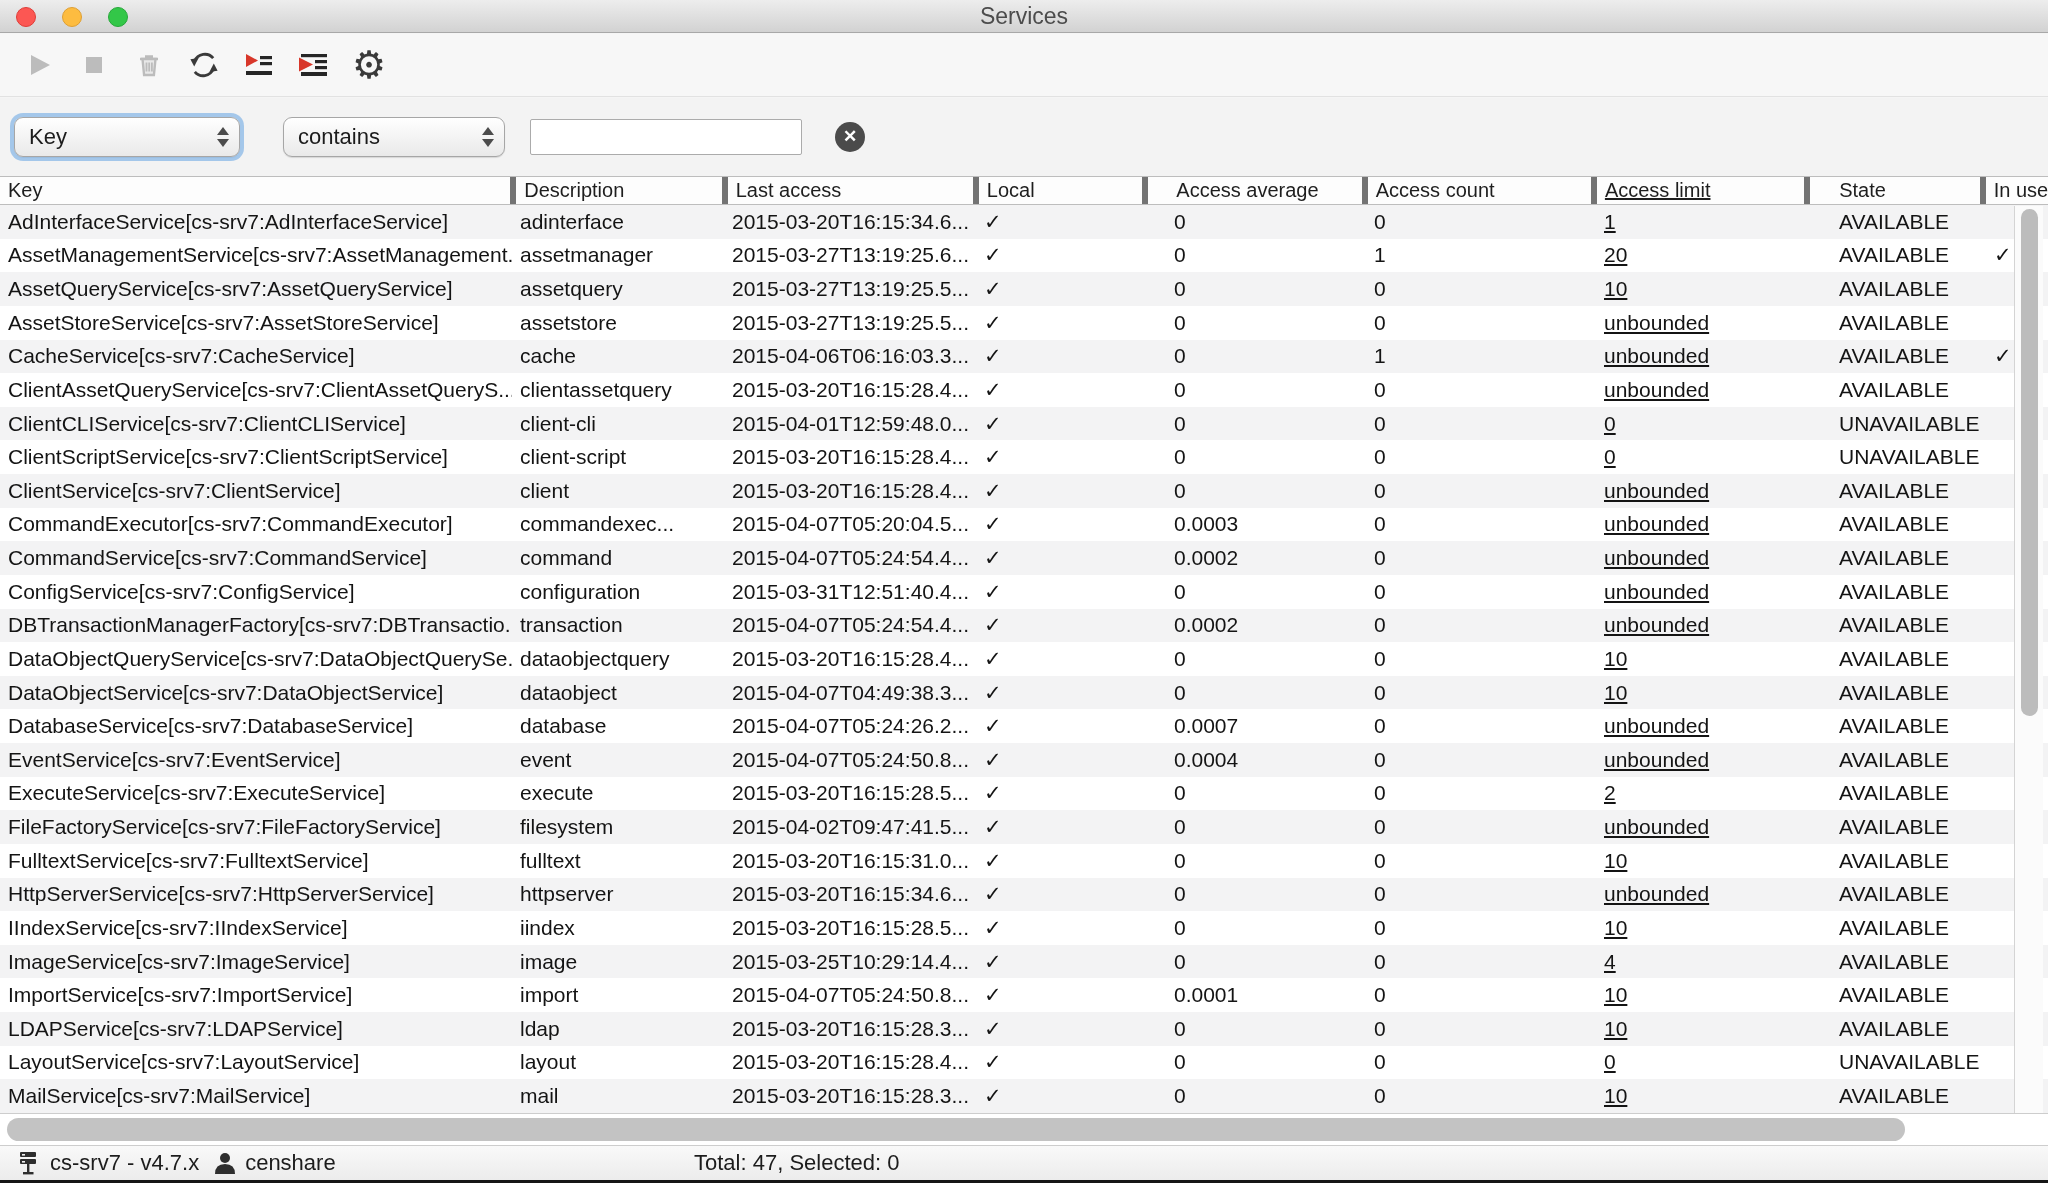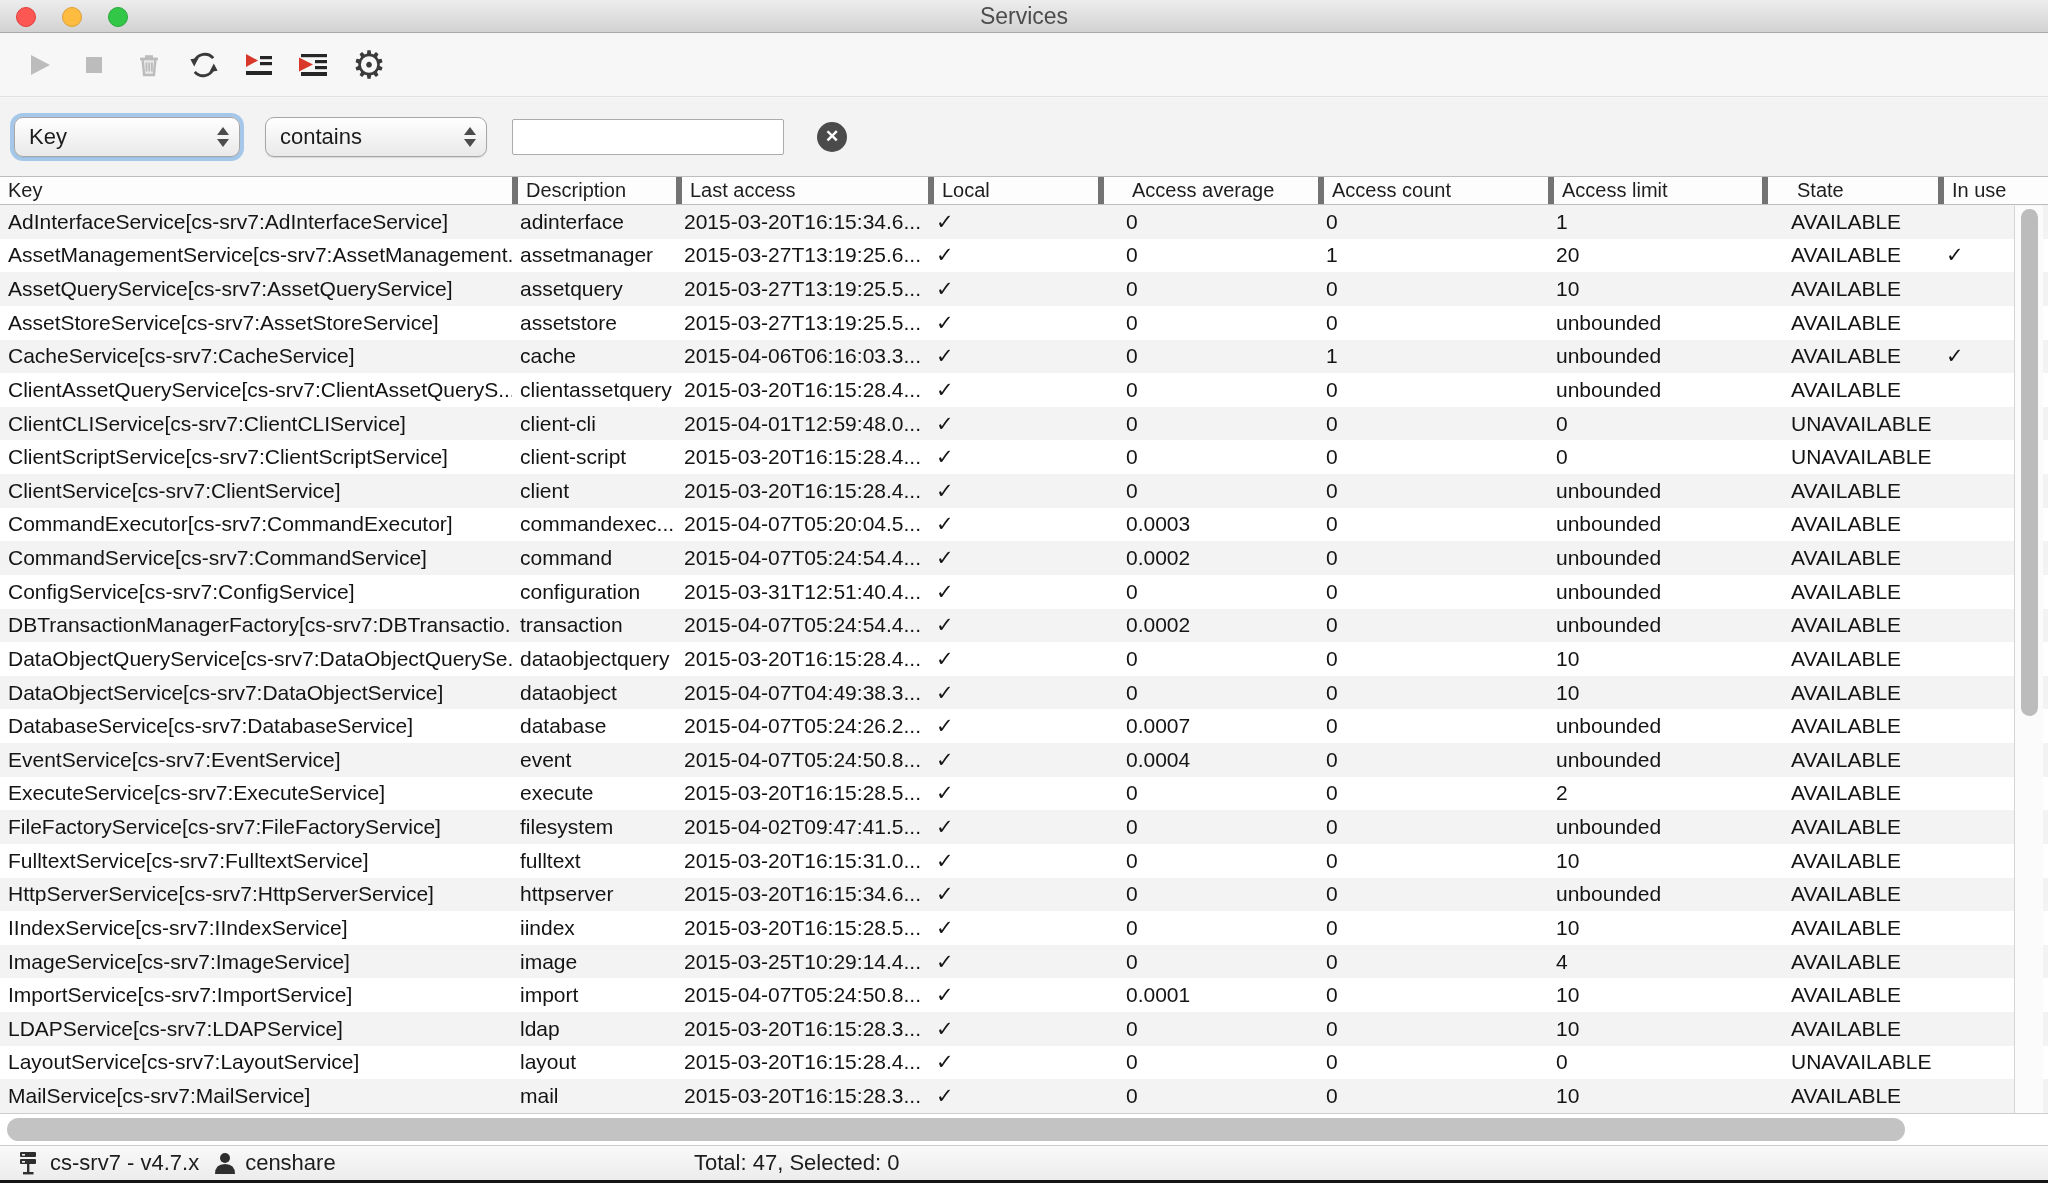--- a/index.html
+++ b/index.html
@@ -49,21 +49,21 @@
     height:40px; border-radius:9px;
     background:linear-gradient(#ffffff,#e9e9e9);
     border:1px solid #a6a6a6;
     box-shadow:0 1px 1px rgba(0,0,0,.12);
     display:flex; align-items:center; justify-content:space-between;
     padding:0 10px 0 14px;
     font-size:22px; color:#1c1c1c;
   }
   .popup.focused { box-shadow:0 0 0 4px rgba(112,170,229,.60), 0 1px 1px rgba(0,0,0,.12); }
   .popup-key { width:226px; margin-left:14px; }
-  .popup-op  { width:222px; margin-left:25px; }
+  .popup-op  { width:222px; margin-left:43px; }
   .spin { display:flex; flex-direction:column; gap:4px; align-items:center; }
   .tri-up    { width:0; height:0; border-left:6px solid transparent; border-right:6px solid transparent; border-bottom:8px solid #4c4c4c; }
   .tri-down  { width:0; height:0; border-left:6px solid transparent; border-right:6px solid transparent; border-top:8px solid #4c4c4c; }
   .filter-input {
     width:272px; height:36px; margin-left:25px;
     border:1px solid #ababab; background:#fff;
     font-family:"Liberation Sans", sans-serif; font-size:22px; padding:0 8px;
     border-radius:2px;
   }
   .clear-btn {
@@ -93,25 +93,25 @@
   }
   .row { display:flex; height:33.63px; align-items:center; }
   .row.odd { background:#f3f3f4; }
   .cell {
     font-size:21px; color:#141414;
     padding-left:8px; white-space:nowrap; overflow:hidden;
     flex:none;
   }
   .col-key   { width:512px; }
   .col-desc  { width:164px; }
-  .col-last  { width:252px; }
+  .col-last  { width:252px;margin-left:48px; }
   .col-local { width:170px; }
   .col-avg   { width:220px;padding-left:28px; }
   .col-count { width:230px; }
-  .col-limit { width:214px; }
+  .col-limit { width:214px;text-decoration:underline; }
   .col-state { width:176px;padding-left:29px; }
   .col-inuse { flex:1 1 auto; }
 
   
   .vscroll {
     position:absolute; top:206px; right:5px; width:29px; height:907px;
     background:#fbfbfb; border-left:1px solid #d4d4d4;
   }
   .vthumb {
     position:absolute; top:3px; left:6px; width:17px; height:507px;

